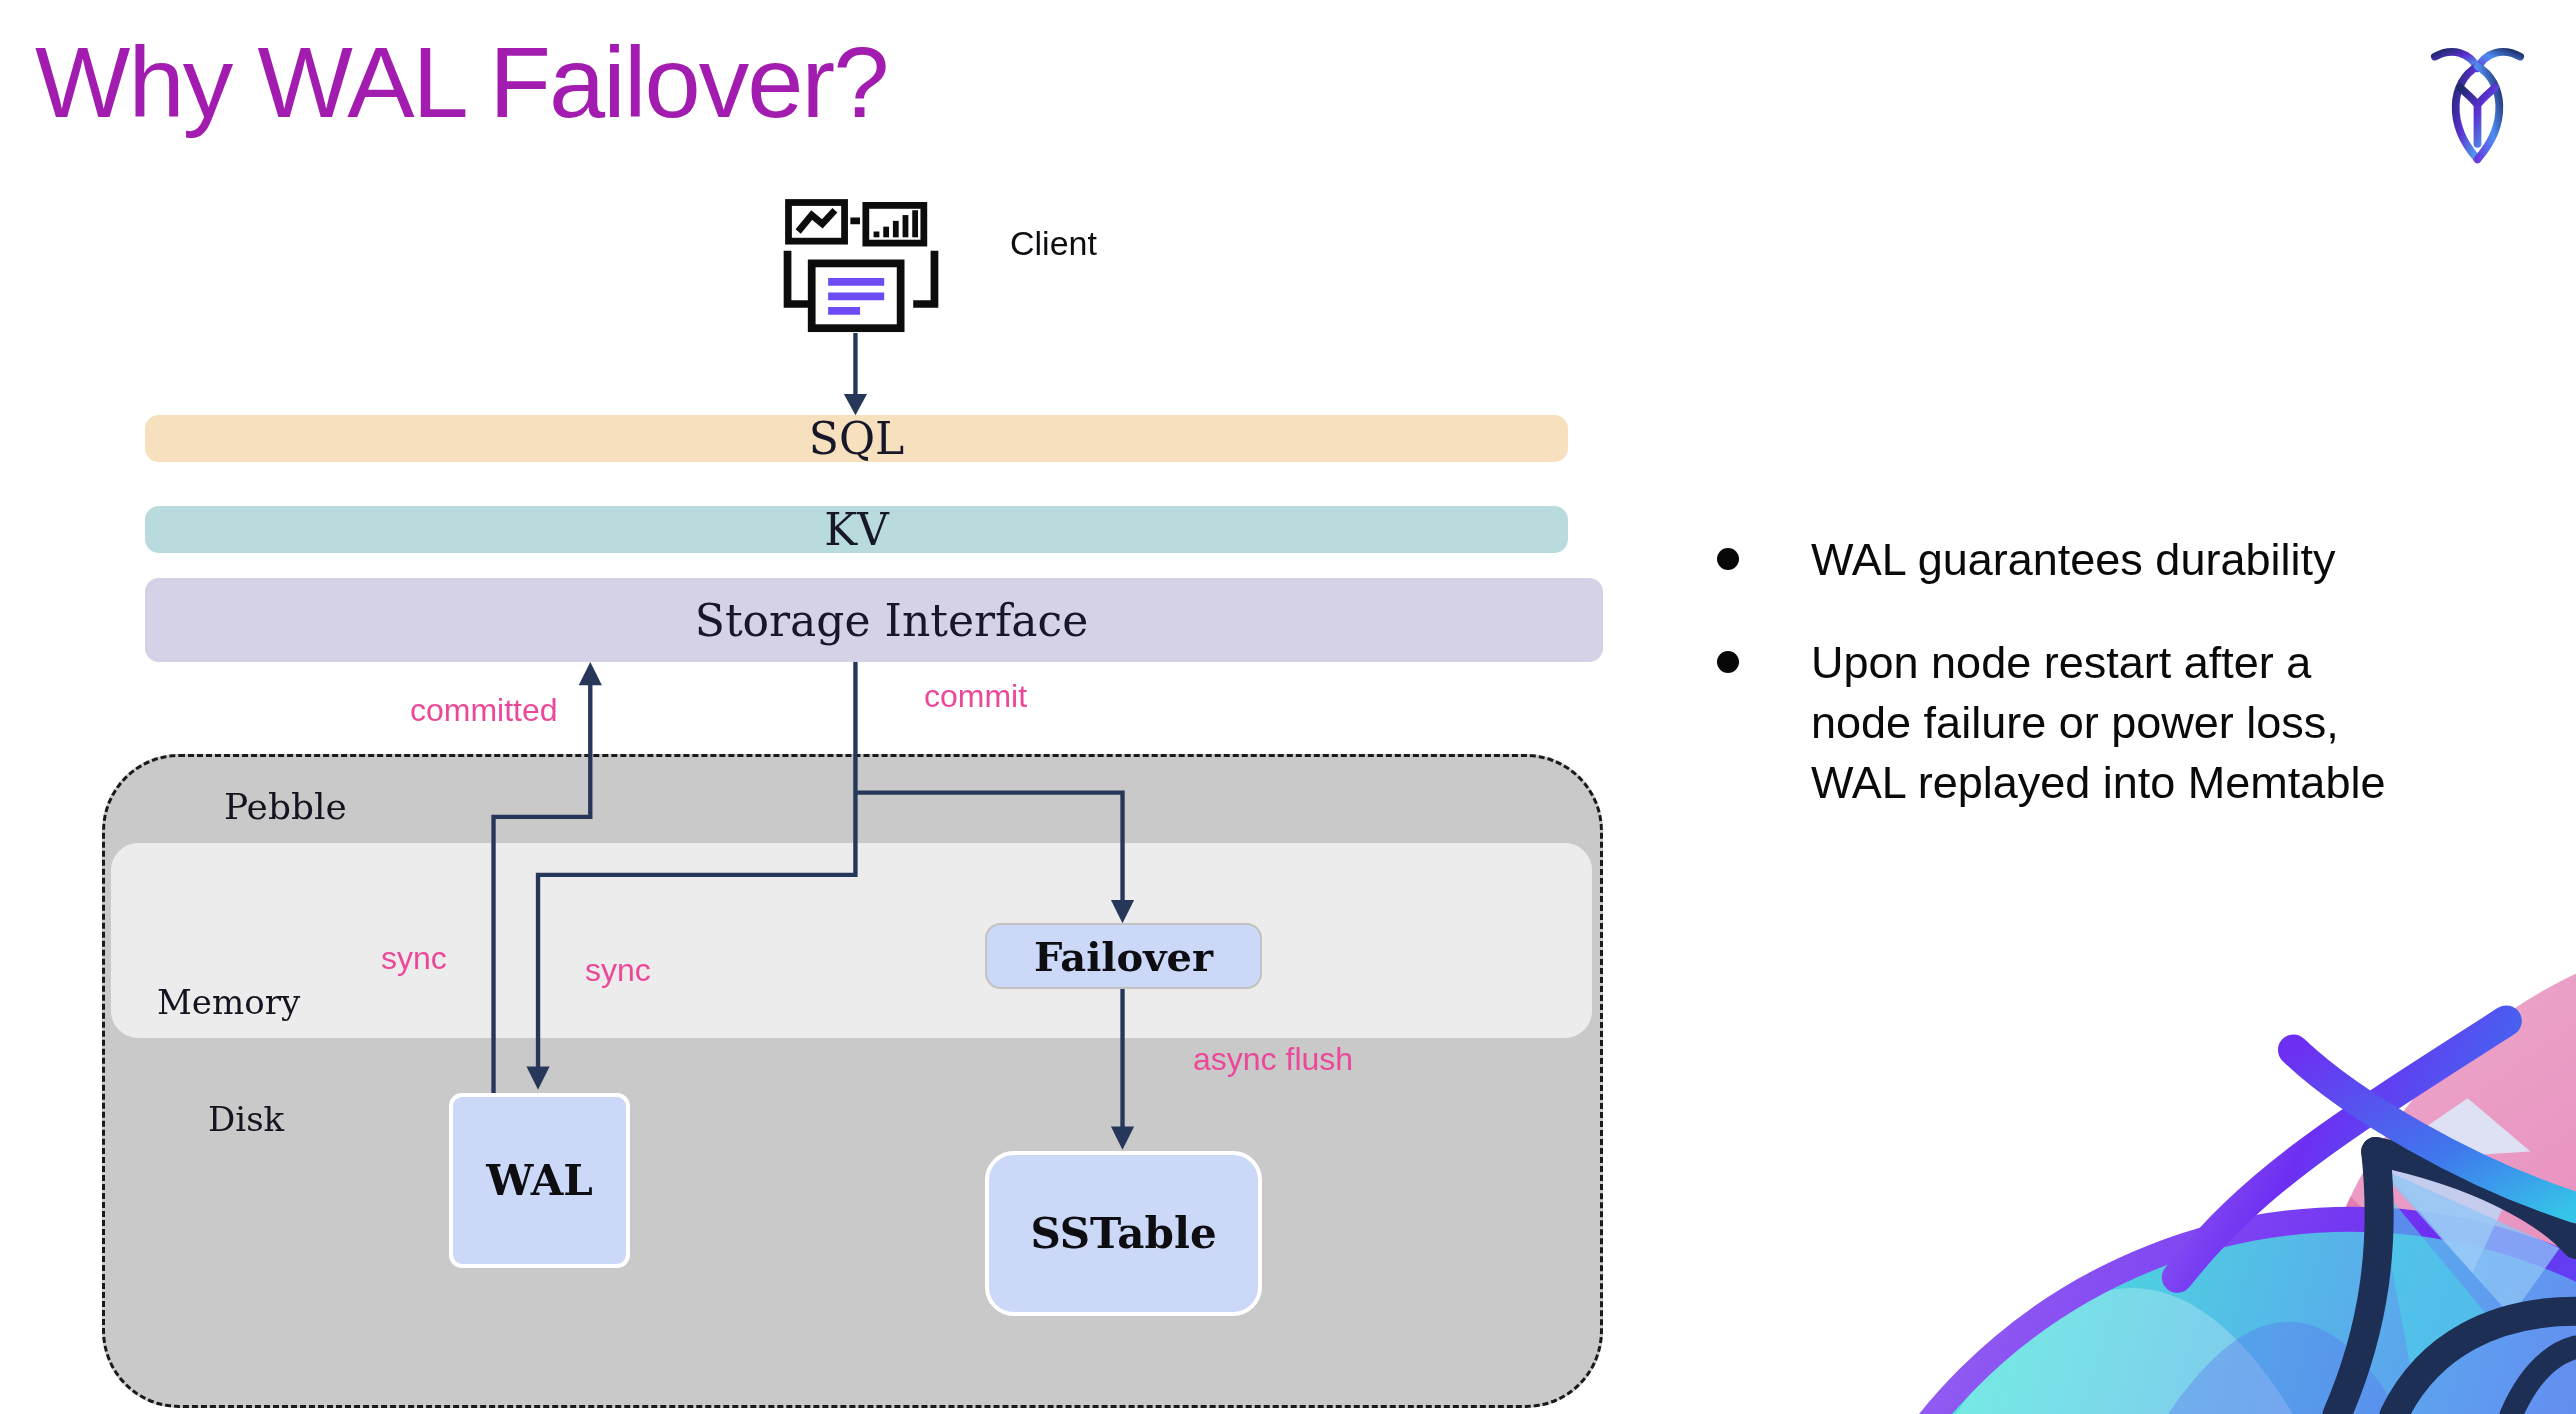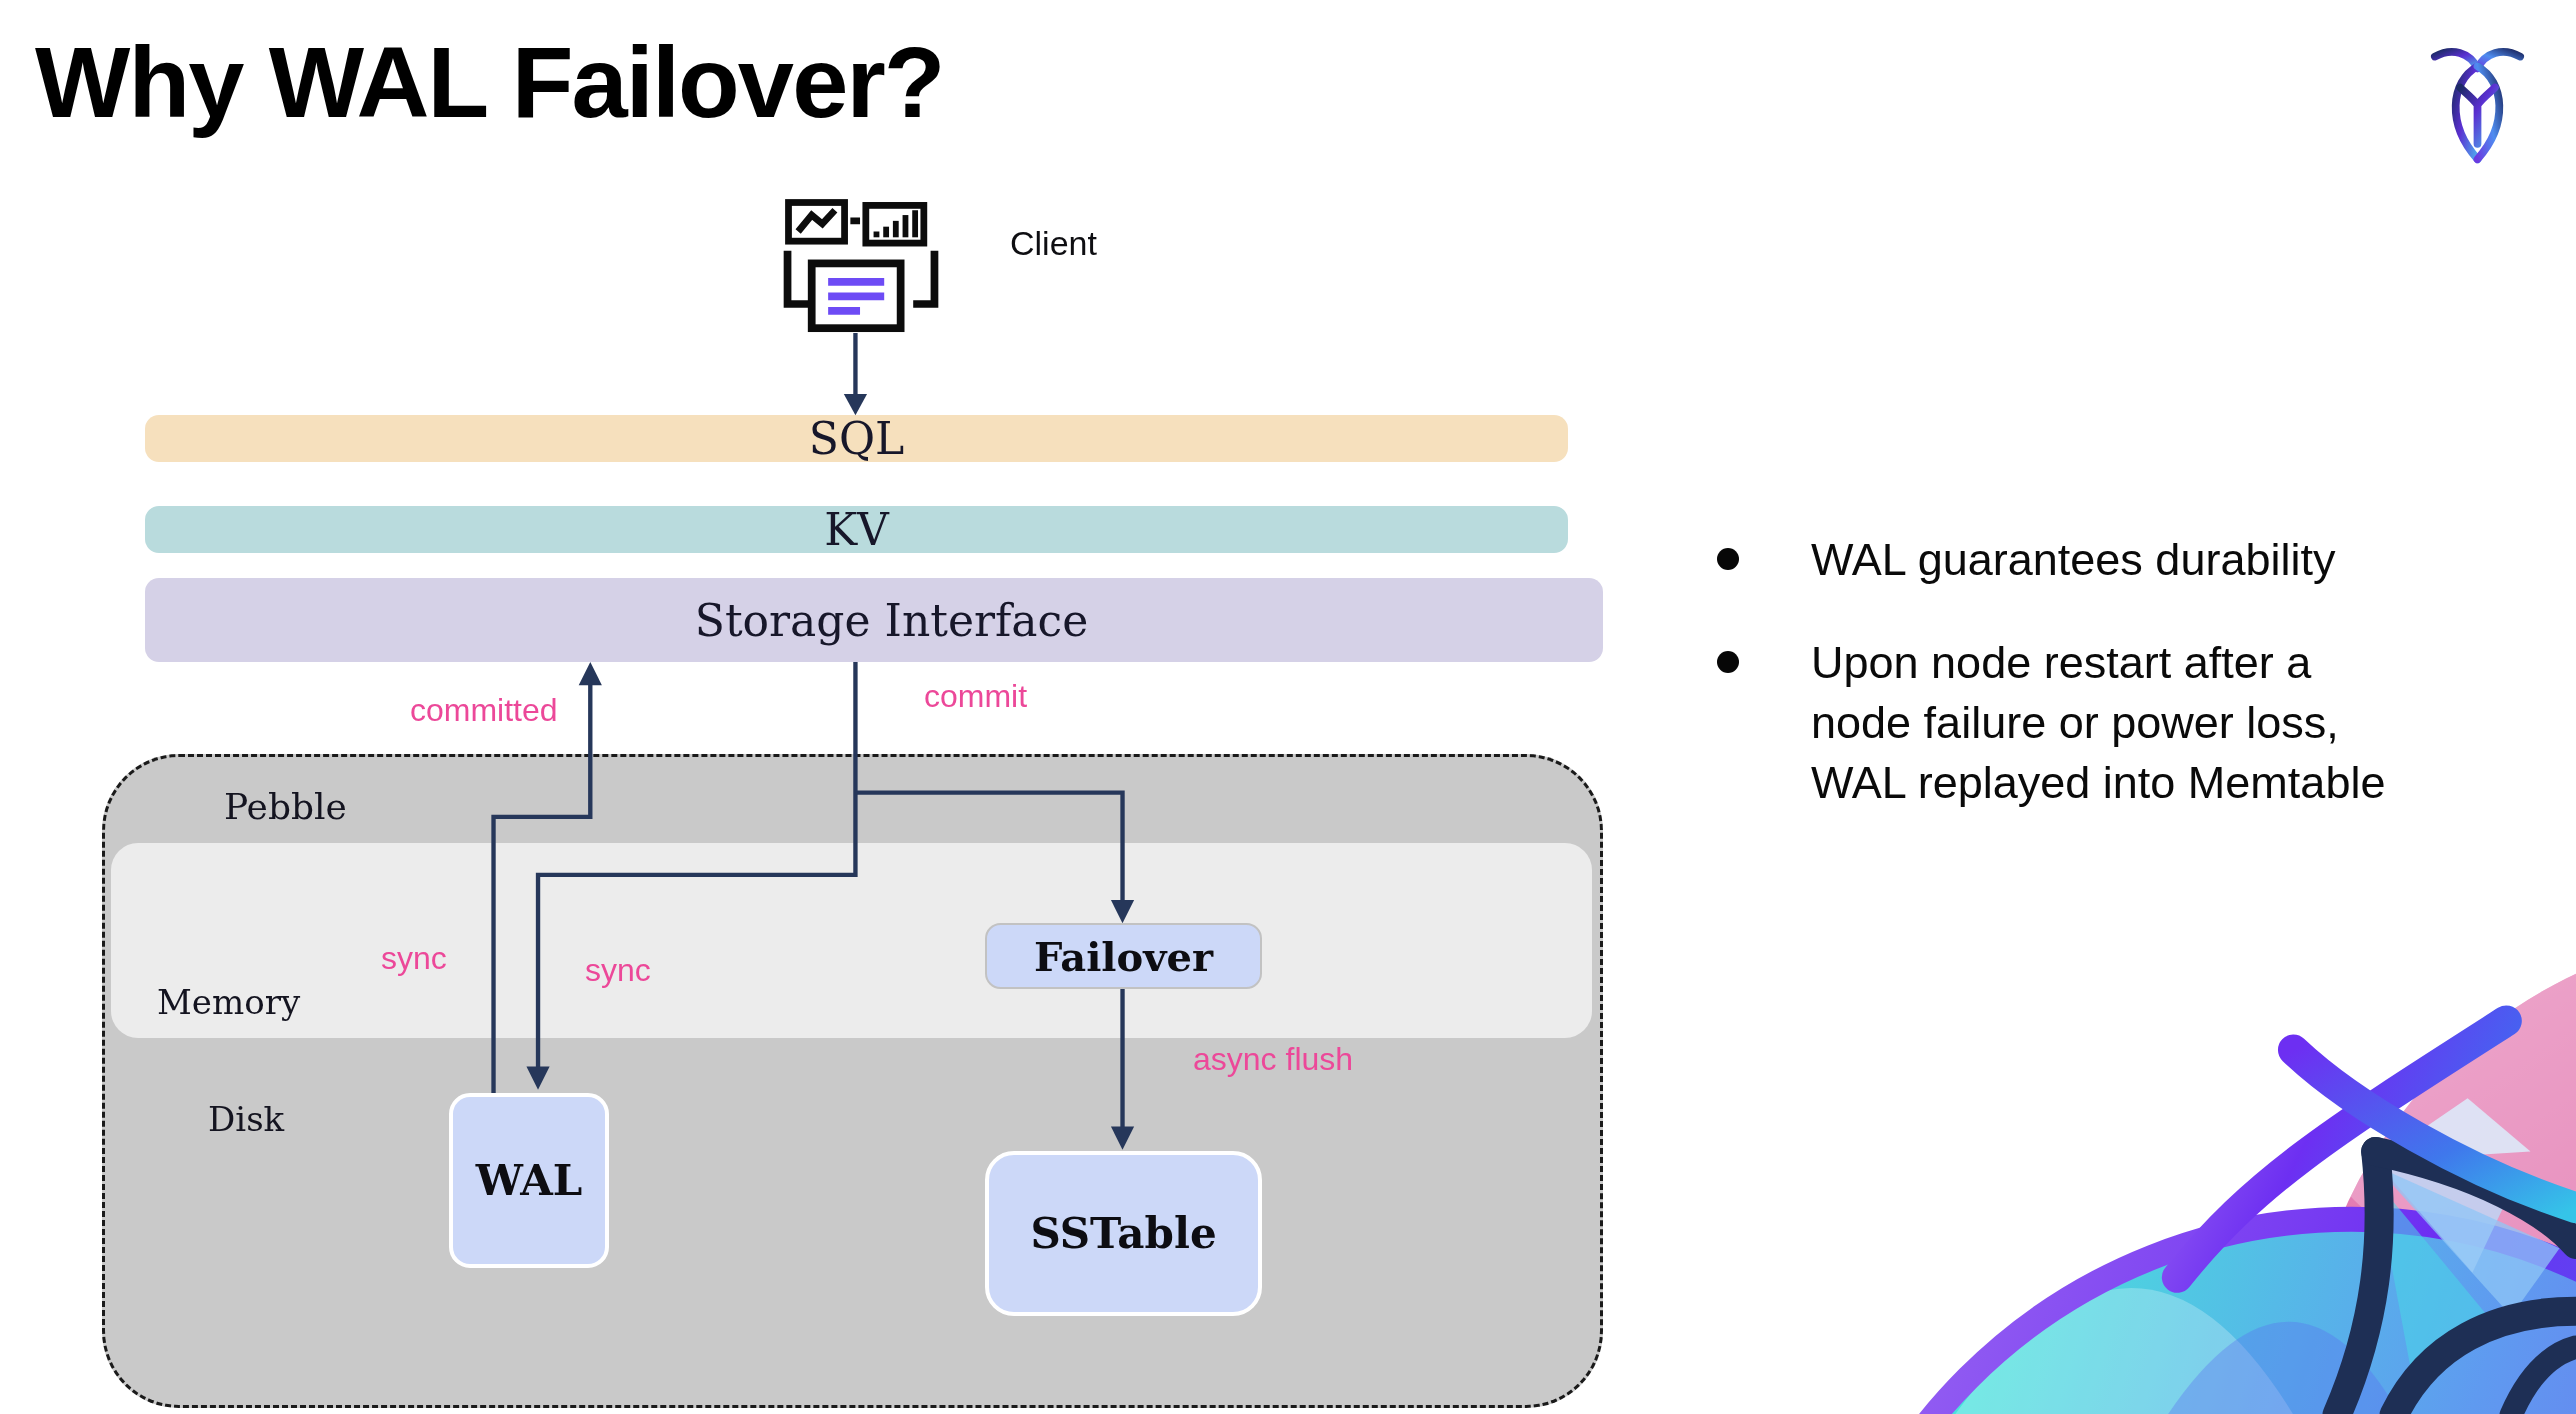--- a/index.html
+++ b/index.html
@@ -1,22 +1,22 @@
 <!DOCTYPE html>
 <html style="--c-sql-bar: #f6e0bd; --c-kv-bar: #b9dbdd; --c-storage-bar: #d5d1e7; --c-pebble-fill: #c9c9c9; --c-memory-fill: #ececec; --c-node-fill: #ccd8f8; --c-arrow: #26375a; --c-icon-purple: #6d4bf5; --c-logo-navy: #1c2a66; --c-art-pink: #d8549b; --c-art-teal: #45ecd9; --c-art-purple: #6d2ff2;"><head>
 <meta charset="utf-8">
 <style>
   html,body{margin:0;padding:0;background:#ffffff;}
   body{width:2576px;height:1415px;overflow:hidden;
        font-family:"Liberation Sans",sans-serif;color:#101018;}
   .slide{position:relative;width:2576px;height:1415px;background:#ffffff;overflow:hidden;}
 
   .title{position:absolute;left:35px;top:17.4px;margin:0;
-         font-family:"Liberation Sans",sans-serif;font-weight:bold;
-         font-size:101px;letter-spacing:-1.9px;color:#000000;line-height:1.3;}
+         font-family:"Liberation Sans",sans-serif;font-weight:normal;
+         font-size:101px;letter-spacing:-1.9px;color:#a21caf;line-height:1.3;}
 
   
   .bar{position:absolute;left:145px;width:1423px;border-radius:14px;
        display:flex;align-items:center;justify-content:center;
        font-family:"DejaVu Serif","Liberation Serif",serif;font-size:44px;color:#17172a;}
   .bar-sql{top:415px;height:47px;background:var(--c-sql-bar,#f6e0bd);}
   .bar-kv{top:506px;height:47px;background:var(--c-kv-bar,#b9dbdd);}
   .bar-storage{top:578px;height:84px;background:var(--c-storage-bar,#d5d1e7);padding-left:35px;}
 
   
@@ -30,22 +30,22 @@
           color:#141420;}
   .lbl-pebble{left:224px;top:786px;font-size:36px;}
   .lbl-memory{left:157px;top:982px;font-size:34px;}
   .lbl-disk{left:208px;top:1099px;font-size:34px;}
 
   
   .node{position:absolute;background:var(--c-node-fill,#ccd8f8);
         display:flex;align-items:center;justify-content:center;
         font-family:"DejaVu Serif","Liberation Serif",serif;font-weight:bold;color:#0d0d12;
         box-sizing:border-box;}
-  .node-wal{left:449px;top:1093px;width:160px;height:175px;border:4.8px solid #ffffff;
-        border-radius:21px;font-size:42px;}
+  .node-wal{left:449px;top:1093px;width:181px;height:175px;border:4.8px solid #ffffff;
+        border-radius:13px;font-size:42px;}
   .node-memtable{left:985px;top:923px;width:277px;height:66px;border:2.9px solid #c2c2c2;
         border-radius:15.5px;font-size:40px;}
   .node-sstable{left:985px;top:1151px;width:277px;height:165px;border:4.8px solid #ffffff;
         border-radius:29px;font-size:42px;}
 
   
   .edge-label{position:absolute;font-family:"Liberation Sans",sans-serif;
         font-size:32px;color:#ec4899;}
   .lbl-committed{left:410px;top:692px;}
   .lbl-commit{left:908px;top:678px;margin-left:16px;}

